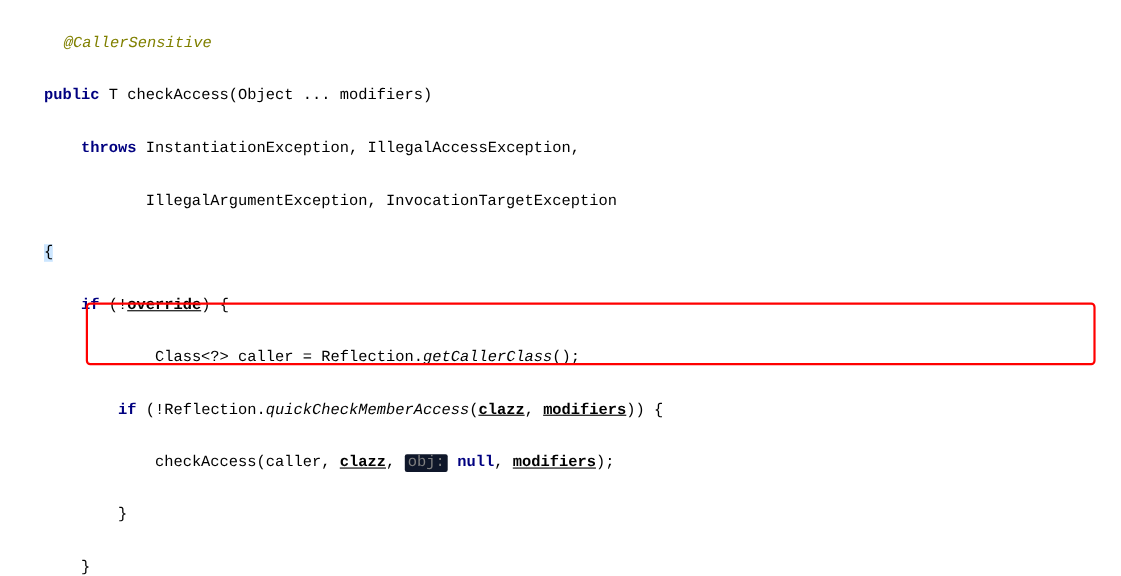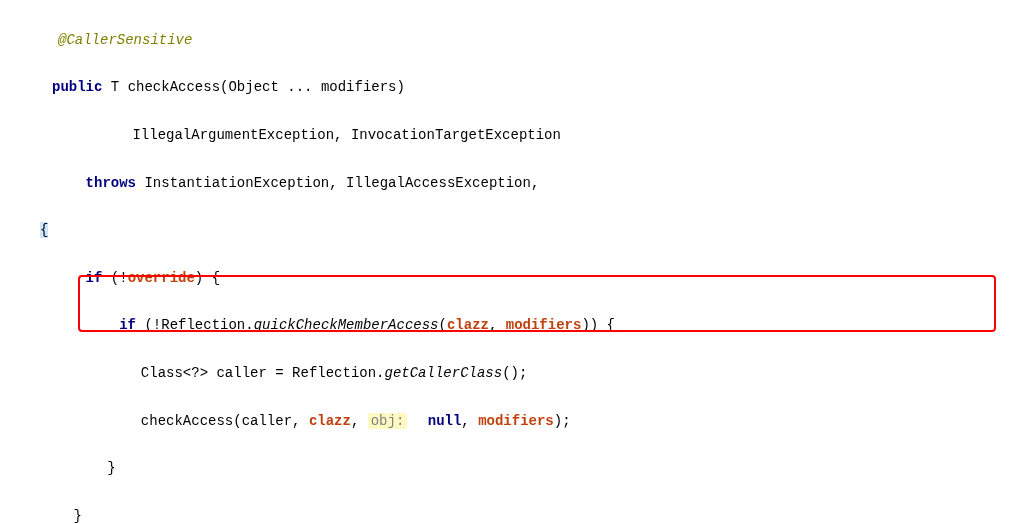--- a/index.html
+++ b/index.html
@@ -13,46 +13,46 @@
     width: 1019px;
     height: 524px;
     overflow: hidden;
   }
   .code-container {
     padding: 5px 0 5px 40px;
     white-space: pre;
   }
   .line { display: block; }
   .annotation { color: #808000; font-style: italic; margin-left: 18px; }
-  .keyword { color: #000080; font-weight: bold; margin-left: 12px; }
-  .field { color: #c2410c; font-weight: bold; }
+  .keyword { color: #000080; font-weight: bold; }
+  .field { color: #000000; font-weight: bold; text-decoration: underline; }
   .static-method { color: #000000; font-style: italic; }
-  .param-hint { background: #fef9c3; color: #808080; padding: 0 3px; border-radius: 2px; }
+  .param-hint { background: #0f172a; color: #808080; padding: 0 3px; border-radius: 2px; }
   .sel { background: #cce6ff; }
   .hl-box {
     position: absolute;
     border: 2px solid #ff0000;
     border-radius: 4px;
     pointer-events: none;
   }
   .wrapper { position: relative; }
 </style>
 </head>
 <body>
 
 <div class="wrapper">
 <div class="code-container">
 <span class="line"><span class="annotation">@CallerSensitive</span></span>
 <span class="line"><span class="keyword">public</span> <span>T</span> <span>checkAccess</span><span>(Object ... modifiers)</span></span>
+<span class="line">    <span class="keyword">throws</span> <span>InstantiationException</span><span>, </span><span>IllegalAccessException</span>,</span>
 <span class="line">           <span>IllegalArgumentException</span><span>, </span><span>InvocationTargetException</span></span>
-<span class="line">    <span class="keyword">throws</span> <span>InstantiationException</span><span>, </span><span>IllegalAccessException</span>,</span>
 <span class="line"><span class="sel">{</span></span>
 <span class="line">    <span class="keyword">if</span> <span>(!</span><span class="field">override</span><span>) {</span></span>
+<span class="line">            <span>Class&lt;?&gt;</span> <span>caller</span><span> = </span><span>Reflection</span>.<span class="static-method">getCallerClass</span><span>();</span></span>
 <span class="line">        <span class="keyword">if</span> <span>(!</span><span>Reflection</span>.<span class="static-method">quickCheckMemberAccess</span>(<span class="field">clazz</span><span>, </span><span class="field">modifiers</span><span>)) {</span></span>
-<span class="line">            <span>Class&lt;?&gt;</span> <span>caller</span><span> = </span><span>Reflection</span>.<span class="static-method">getCallerClass</span><span>();</span></span>
 <span class="line">            <span>checkAccess</span><span>(</span><span>caller</span><span>, </span><span class="field">clazz</span>, <span class="param-hint">obj:</span> <span class="keyword">null</span><span>, </span><span class="field">modifiers</span><span>);</span></span>
 <span class="line">        <span>}</span></span>
 <span class="line">    <span>}</span></span>
 
 
 
 
 
 
 

